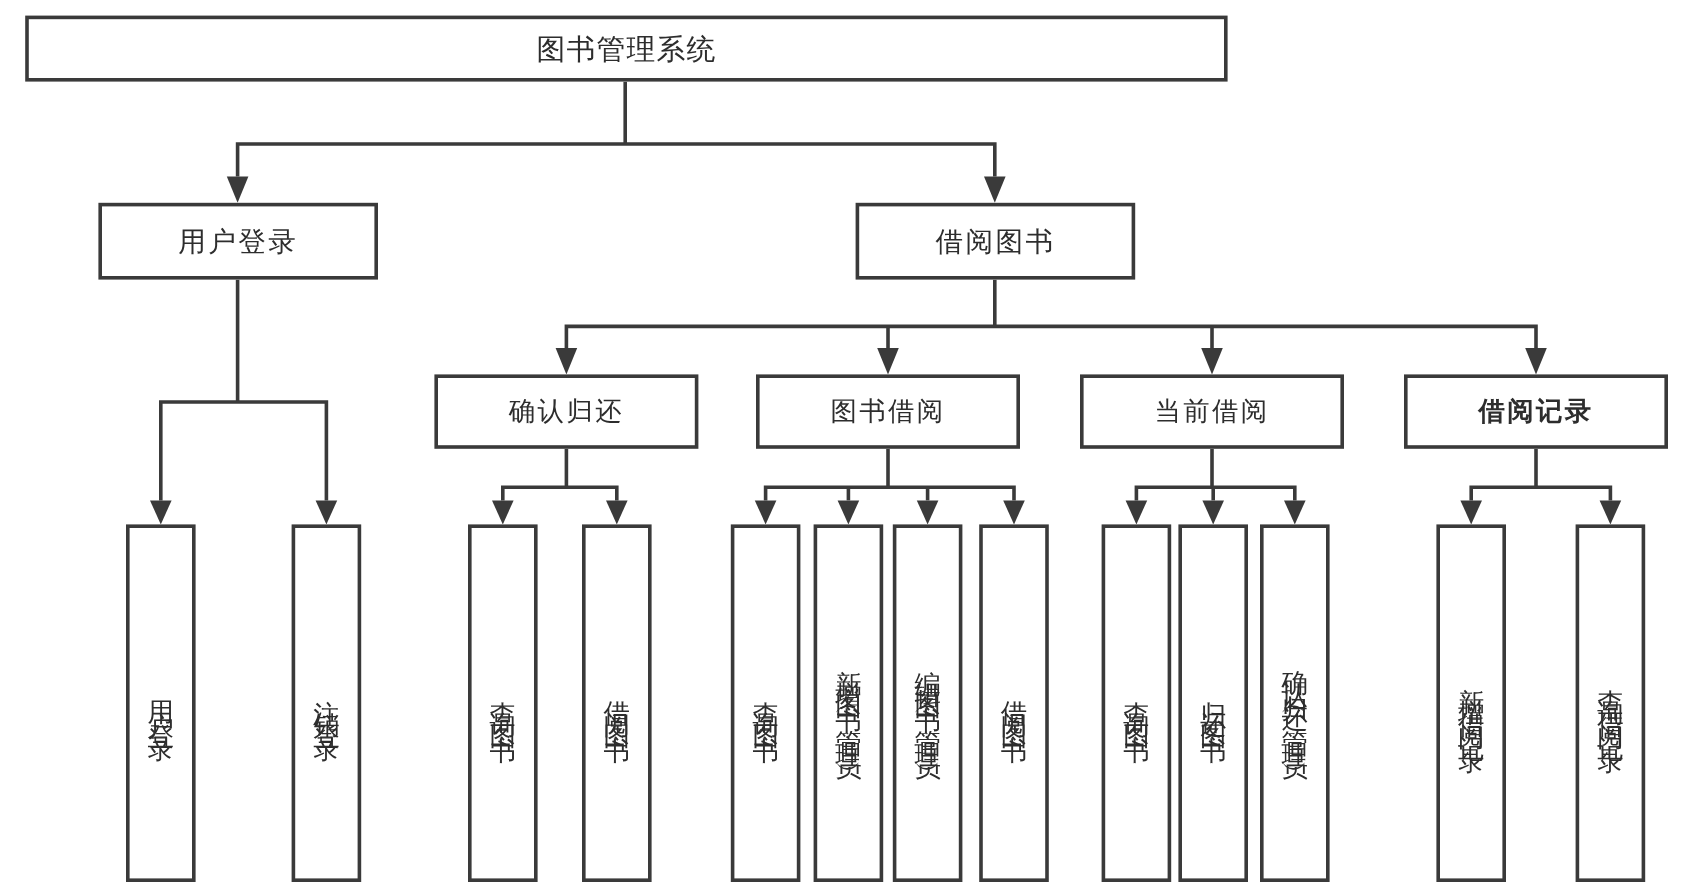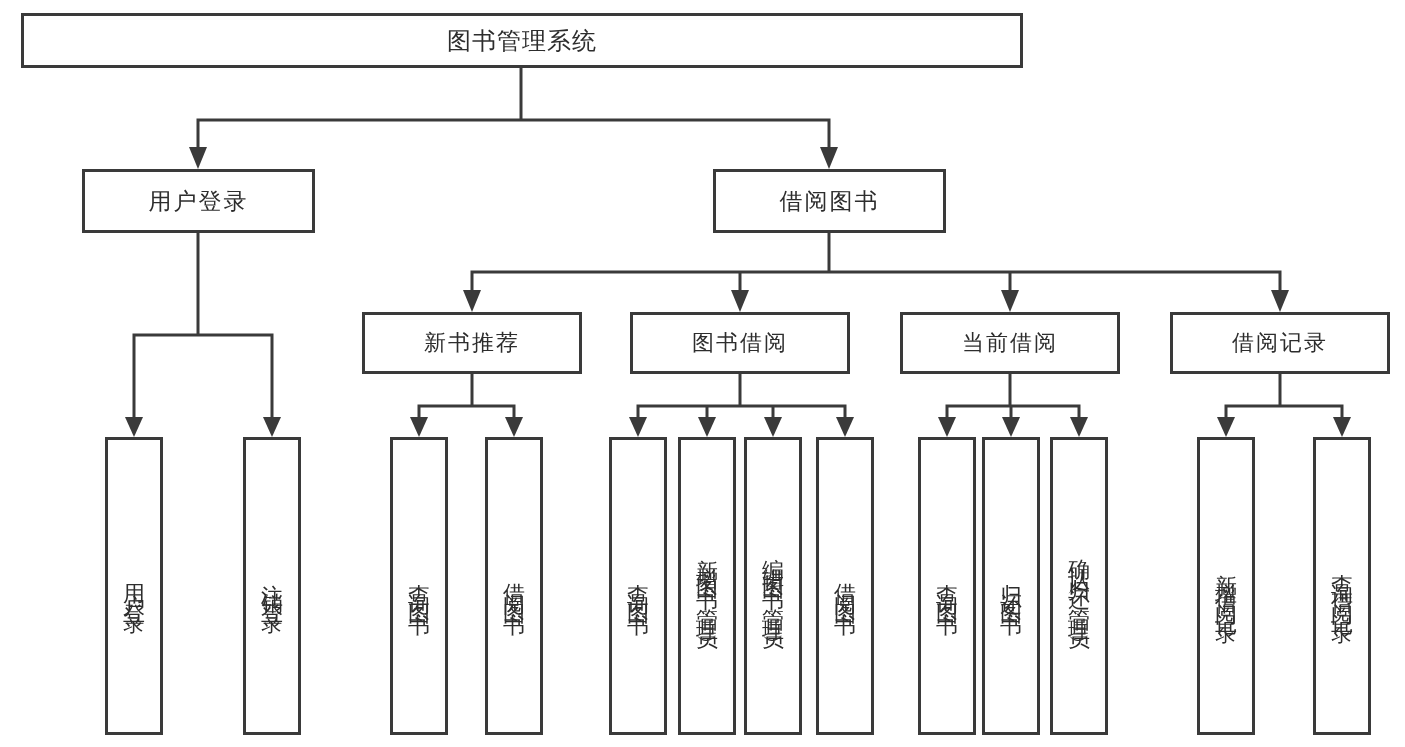--- a/index.html
+++ b/index.html
@@ -124,24 +124,24 @@
       <polygon points="1217,417 1235,417 1226,437"></polygon>
       <polygon points="1333,417 1351,417 1342,437"></polygon>
     </g>
   </svg>
 
   <div class="node root">图书管理系统</div>
 
   <div class="node lvl2" style="left:82px;">用户登录</div>
   <div class="node lvl2" style="left:713px;">借阅图书</div>
 
-  <div class="node lvl3" style="left:362px;">新书推荐</div>
+  <div class="node lvl3" style="left:362px;">确认归还</div>
   <div class="node lvl3" style="left:900px;">当前借阅</div>
   <div class="node lvl3" style="left:630px;">图书借阅</div>
-  <div class="node lvl3" style="left:1170px;">借阅记录</div>
+  <div class="node lvl3" style="left:1170px;font-weight:bold;">借阅记录</div>
 
   <div class="vnode" style="left:105px;">
     <span class="vtext">用户登录</span>
   </div>
   <div class="vnode" style="left:243px;">
     <span class="vtext">注销登录</span>
   </div>
 
   <div class="vnode" style="left:390px;">
     <span class="vtext">查询图书</span>

